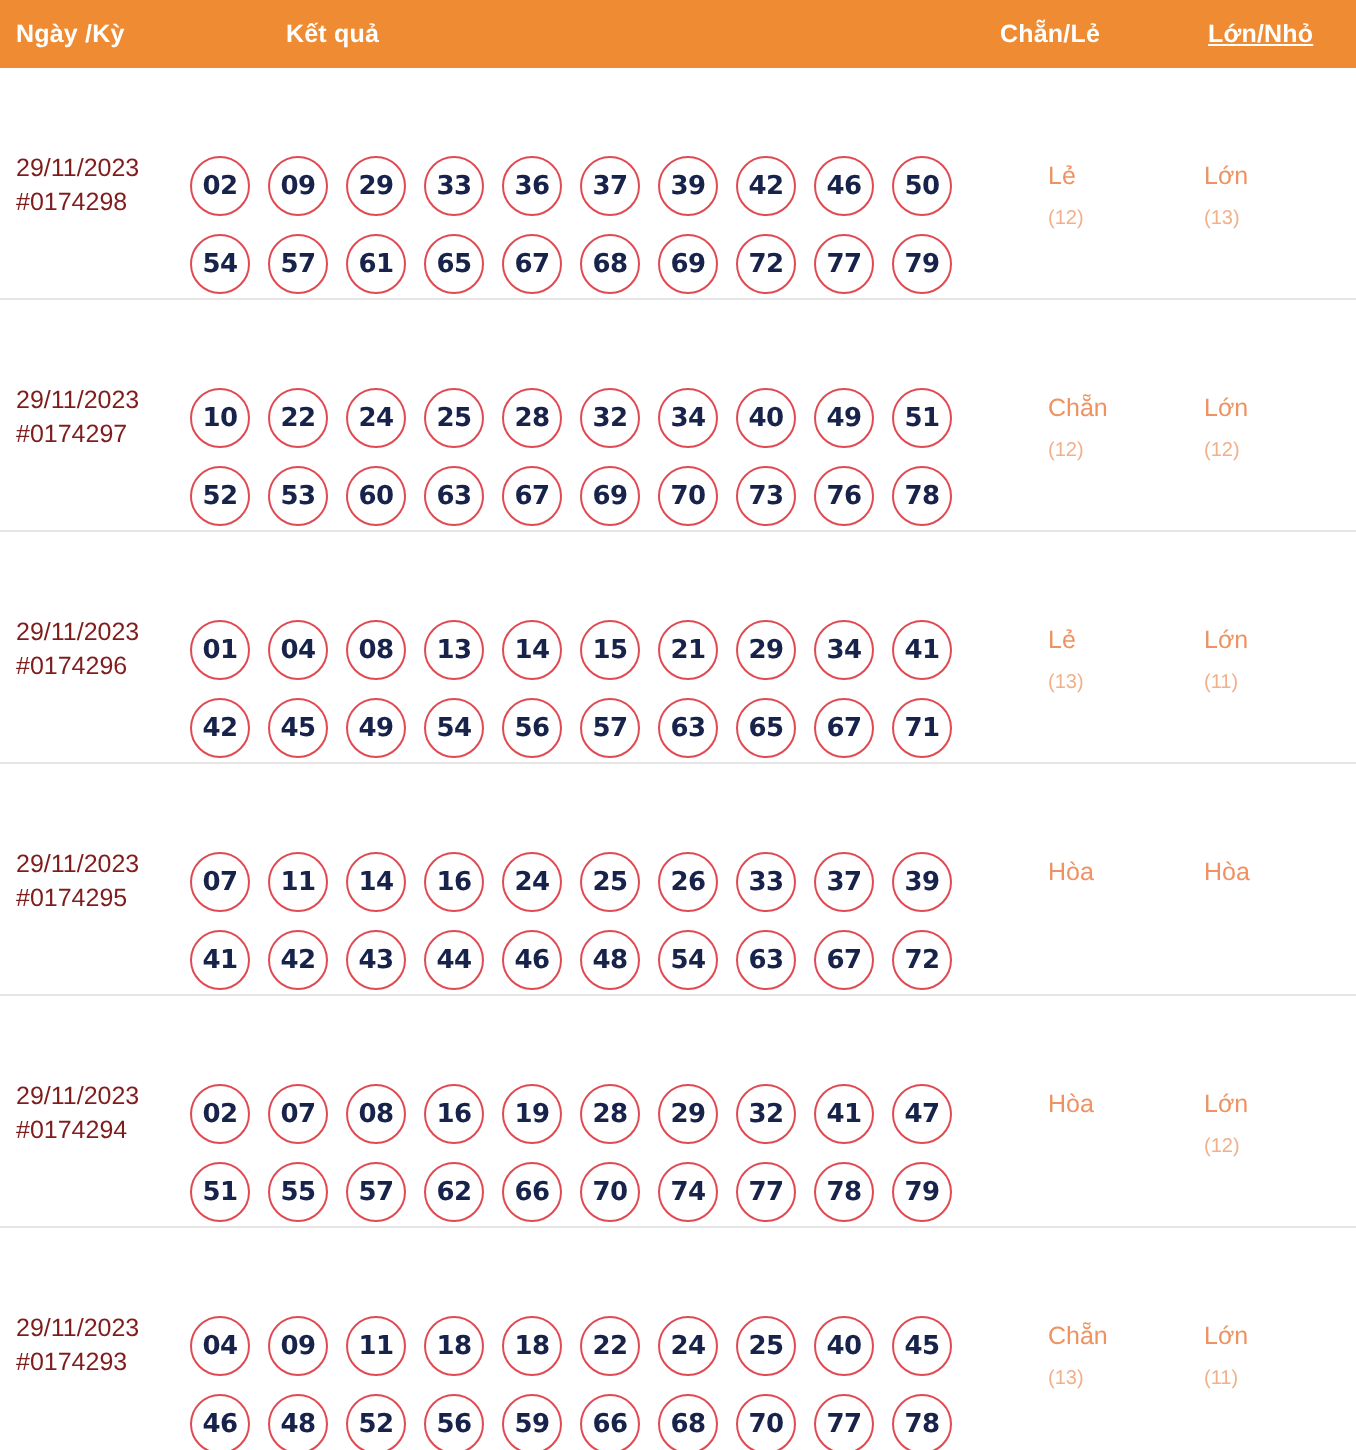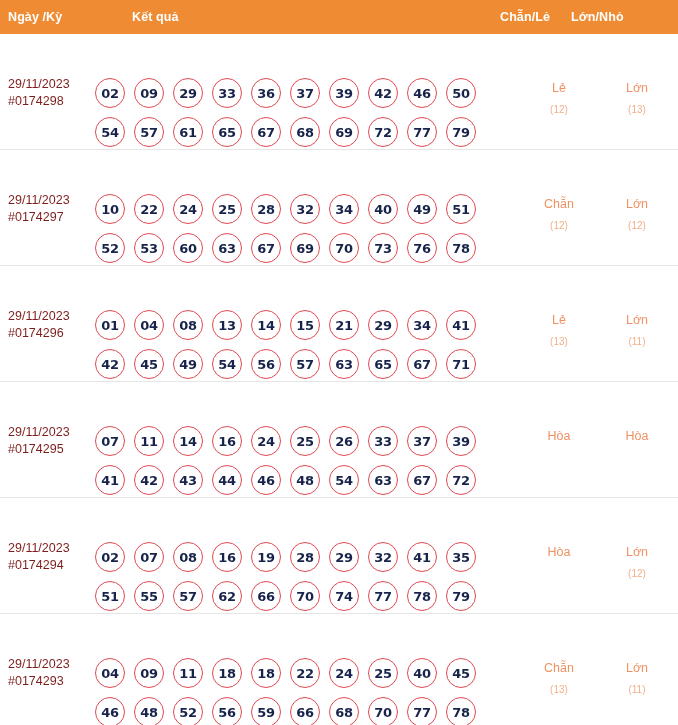--- a/index.html
+++ b/index.html
@@ -34,23 +34,23 @@
   }
   .th {
     color: #ffffff;
     font-size: 12.5px;
     font-weight: bold;
     letter-spacing: 0.1px;
     white-space: nowrap;
     position: absolute;
   }
   .th-date    { left: 8px; }
-  .th-result  { left: 89px; padding-left: 43px; }
+  .th-result  { left: 100px; padding-left: 43px; }
   .th-parity  { left: 500px; }
-  .th-size    { left: 571px; }
+  .th-size    { left: 604px; text-decoration: underline; }
 
   
   .table-body {
     flex: 1 1 auto;
     display: flex;
     flex-direction: column;
   }
   .row {
     height: 115px;
     flex: 0 0 auto;
@@ -105,21 +105,20 @@
     font-family: "DejaVu Sans", sans-serif;
     letter-spacing: -0.3px;
     background: #ffffff;
   }
   .ball:last-child { margin-right: 0; }
 
   
   .cell-parity, .cell-size {
     position: absolute;
     top: 44px;
-    text-align: center;
     width: 70px;
   }
   .cell-parity { left: 524px; }
   .cell-size   { left: 602px; }
   .res-label {
     display: block;
     color: #ee9262;
     font-size: 12.5px;
     line-height: 21px;
     white-space: nowrap;
@@ -312,21 +311,21 @@
           <div class="ball-line">
             <div class="ball">02</div>
             <div class="ball">07</div>
             <div class="ball">08</div>
             <div class="ball">16</div>
             <div class="ball">19</div>
             <div class="ball">28</div>
             <div class="ball">29</div>
             <div class="ball">32</div>
             <div class="ball">41</div>
-            <div class="ball">35</div>
+            <div class="ball">47</div>
           </div>
           <div class="ball-line">
             <div class="ball">51</div>
             <div class="ball">55</div>
             <div class="ball">57</div>
             <div class="ball">62</div>
             <div class="ball">66</div>
             <div class="ball">70</div>
             <div class="ball">74</div>
             <div class="ball">77</div>

